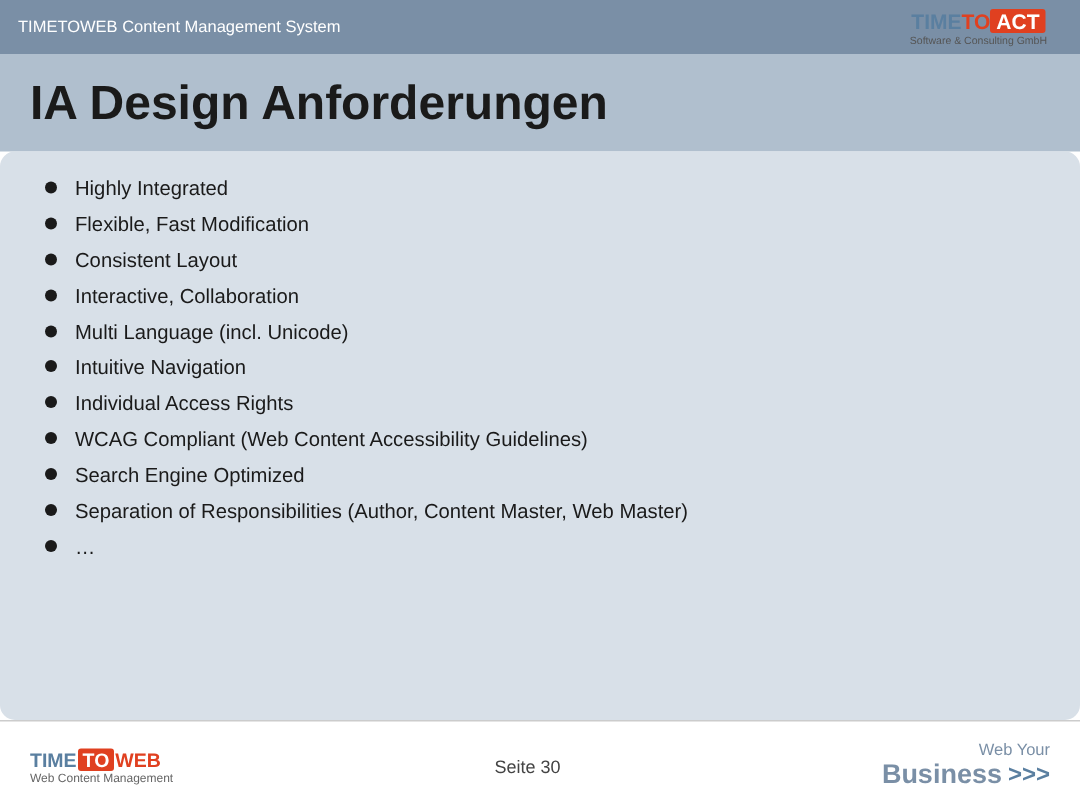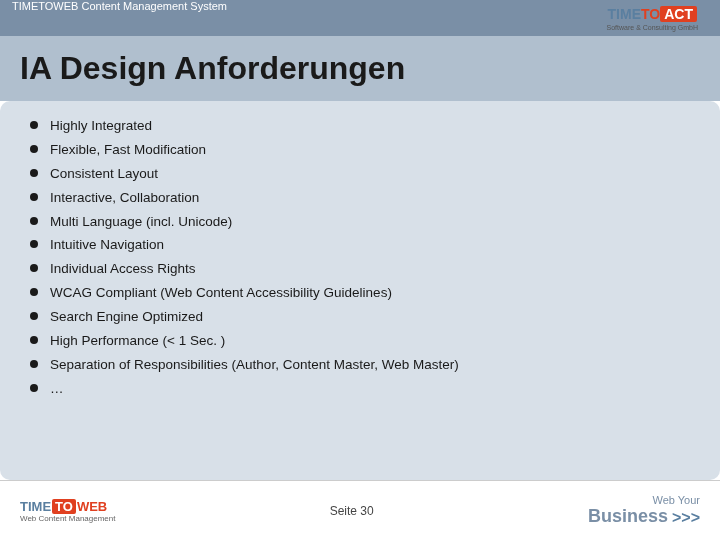--- a/index.html
+++ b/index.html
@@ -11,20 +11,21 @@
       font-family: Arial, Helvetica, sans-serif;
       overflow: hidden;
       position: relative;
     }
 
     
     .header-bar {
       background: #7a8fa6;
       height: 36px;
       display: flex;
+      align-items: center;
       justify-content: space-between;
       padding: 0 12px;
     }
 
     .header-title {
       color: #ffffff;
       font-size: 11px;
     }
 
     .logo-timetoact-main {
@@ -157,21 +158,21 @@
     .footer-webyour-top {
       font-size: 11px;
       color: #7a8fa6;
     }
 
     .footer-webyour-bottom {
       font-size: 18px;
       font-weight: bold;
       color: #7a8fa6;
       display: flex;
-      align-items: flex-end;
+      align-items: center;
     }
 
     .footer-chevrons {
       color: #5a7fa0;
       font-size: 16px;
       margin-left: 4px;
     }
 
     .main-container {
       display: flex;
@@ -242,24 +243,20 @@
         <li>
           <span class="bullet-dot"></span>
           <span>WCAG Compliant (Web Content Accessibility Guidelines)</span>
         </li>
         <li>
           <span class="bullet-dot"></span>
           <span>Search Engine Optimized</span>
         </li>
         <li>
           <span class="bullet-dot"></span>
-          <span>High Performance (&lt; 1 Sec. )</span>
-        </li>
-        <li>
-          <span class="bullet-dot"></span>
           <span>Separation of Responsibilities (Author, Content Master, Web Master)</span>
         </li>
         <li>
           <span class="bullet-dot"></span>
           <span>…</span>
         </li>
       </ul>
   </div>
 
   <div class="footer">

